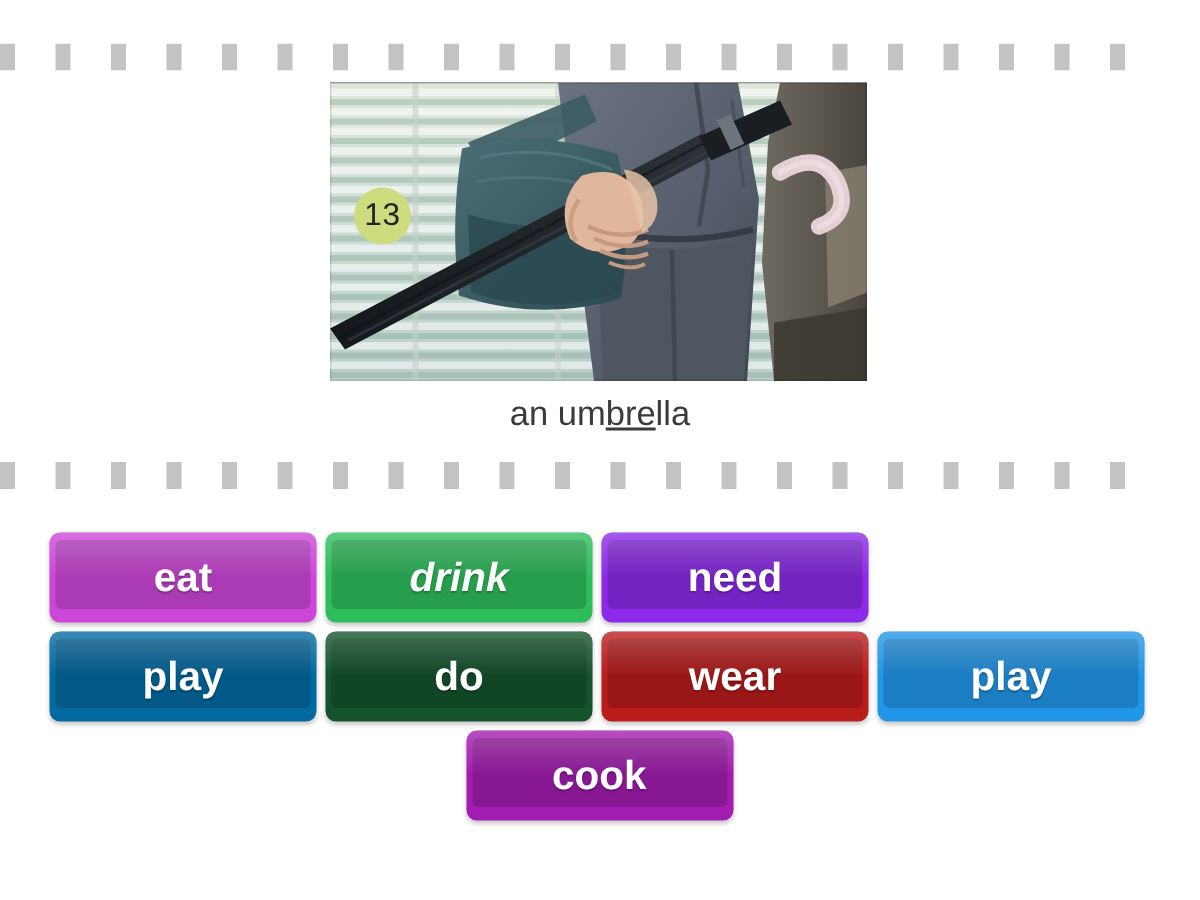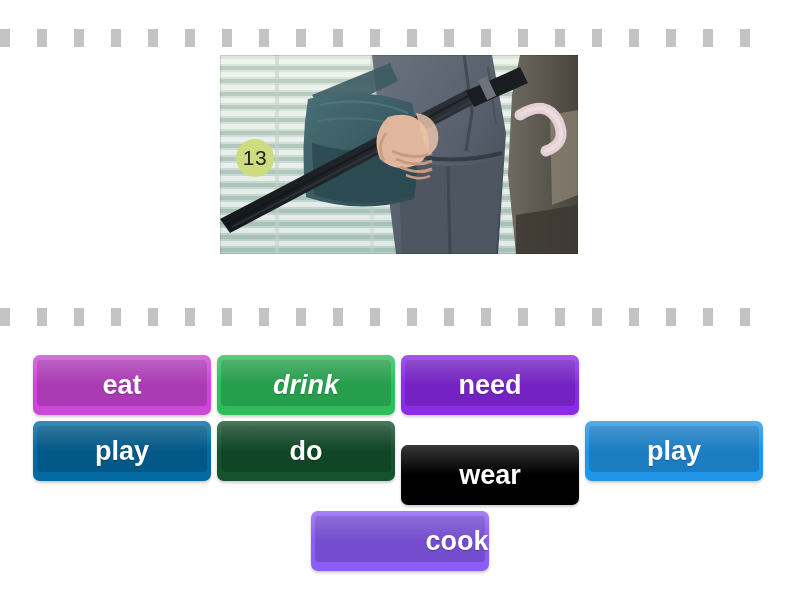--- a/index.html
+++ b/index.html
@@ -50,21 +50,21 @@
     width: 358px;
     height: 199px;
     overflow: hidden;
     background: #20242a;
   }
   .photo-svg { display: block; width: 358px; height: 199px; }
 
   .badge-number {
     position: absolute;
     left: 236px;
-    top: 84px;
+    top: 70px;
     width: 38px;
     height: 38px;
     border-radius: 50%;
     background: #cddc7e;
     color: #222222;
     font-size: 21px;
     line-height: 38px;
     text-align: center;
     font-family: "Liberation Sans", sans-serif;
     letter-spacing: 0.5px;
@@ -277,20 +277,23 @@
       <path d="M186 120 q14 6 24 1" fill="none" stroke="#c69a80" stroke-width="2.5"></path>
       <path d="M196 58 q18 2 22 20 q2 16 -10 22" fill="#e8c3a8" opacity="0.85"></path>
       <path d="M166 78 q-10 14 -2 28" fill="none" stroke="#caa084" stroke-width="3"></path>
 
       <rect x="0" y="0" width="358" height="199" fill="none" stroke="rgba(0,0,0,0.12)" stroke-width="2"></rect>
     </svg>
   </div>
 
   <div class="badge-number">13</div>
 
+  <div class="caption">
+    <span>an um</span><span class="u">bre</span><span>lla</span>
+  </div>
 </div>
 
 <div class="divider" id="divider-mid">
     <div class="dash" style="background: rgb(195, 195, 195);"></div>
     <div class="dash" style="background: rgb(195, 195, 195);"></div>
     <div class="dash" style="background: rgb(195, 195, 195);"></div>
     <div class="dash" style="background: rgb(195, 195, 195);"></div>
     <div class="dash" style="background: rgb(195, 195, 195);"></div>
     <div class="dash" style="background: rgb(195, 195, 195);"></div>
     <div class="dash" style="background: rgb(195, 195, 195);"></div>
@@ -322,25 +325,25 @@
         <span class="tile-label">need</span>
       </div>
     </div>
     <div class="tile-row left-aligned">
       <div class="tile" style="background: #0369a1;">
         <span class="tile-label">play</span>
       </div>
       <div class="tile" style="background: #14532d;">
         <span class="tile-label">do</span>
       </div>
-      <div class="tile" style="background: #000000; margin-top: 24px;">
+      <div class="tile" style="background: #b91c1c;">
         <span class="tile-label">wear</span>
       </div>
       <div class="tile" style="background: rgb(33, 150, 232);">
         <span class="tile-label">play</span>
       </div>
     </div>
     <div class="tile-row">
-      <div class="tile" style="background: #8b5cf6; justify-content: flex-end;">
+      <div class="tile" style="background: #a21caf;">
         <span class="tile-label">cook</span>
       </div>
     </div>
   </div>
 
 </body></html>

